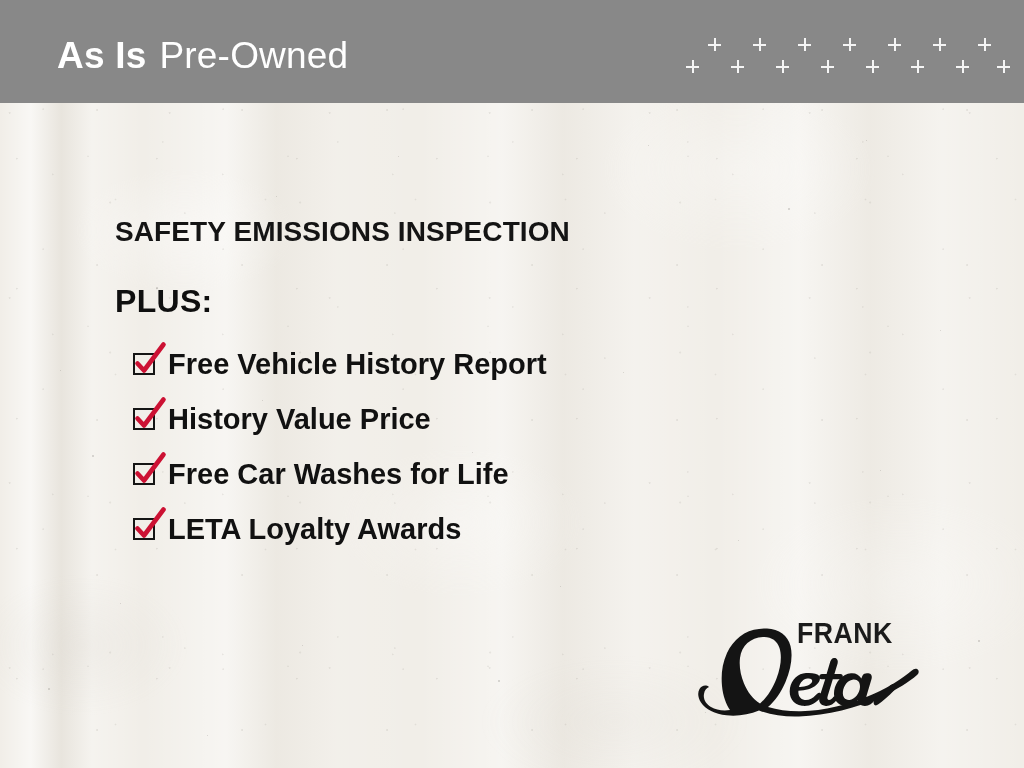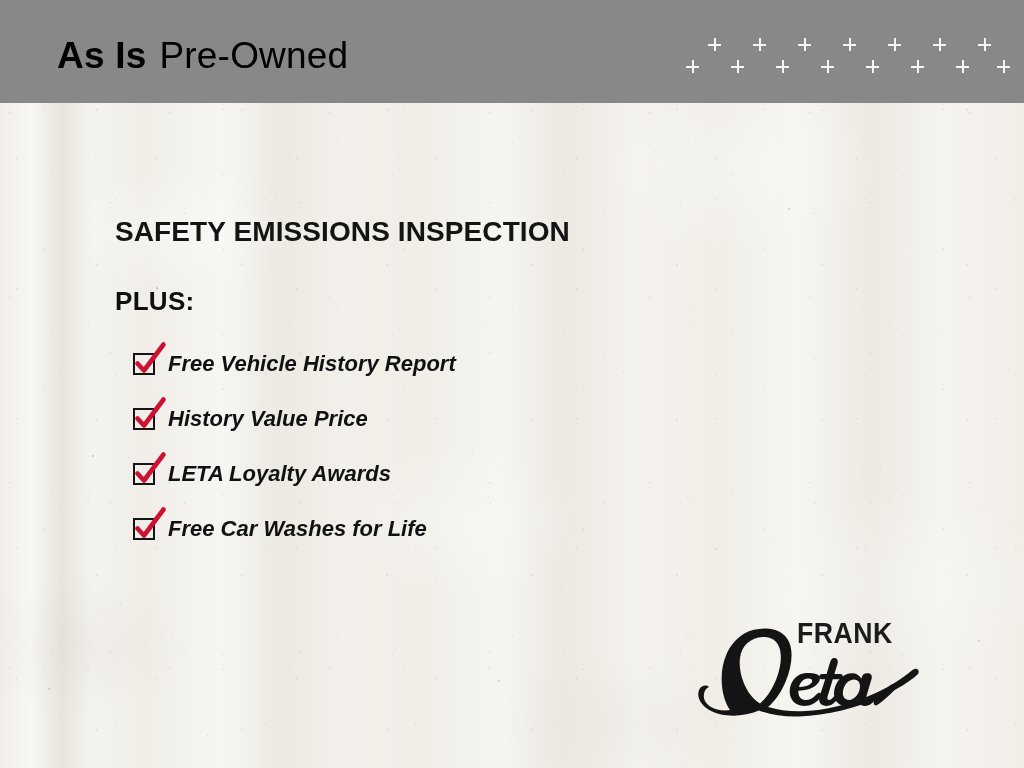--- a/index.html
+++ b/index.html
@@ -96,21 +96,21 @@
     top: 0;
     width: 1024px;
     height: 103px;
   }
   #header-title {
     position: absolute;
     left: 57px;
     top: 34px;
     font-size: 37px;
     line-height: 44px;
-    color: #000000;
+    color: #ffffff;
     white-space: nowrap;
     letter-spacing: 0.2px;
   }
   #header-title .t-strong {
     font-weight: bold;
   }
   #header-title .t-light {
     font-weight: normal;
     margin-left: 13px;
   }
@@ -161,21 +161,21 @@
     font-weight: 600;
     color: #141414;
     letter-spacing: 0.1px;
     white-space: nowrap;
   }
 
   #plus-label {
     position: absolute;
     left: 115px;
     top: 183px;
-    font-size: 26px;
+    font-size: 32px;
     line-height: 30px;
     font-weight: bold;
     color: #0f0f0f;
     letter-spacing: 0.3px;
     white-space: nowrap;
   }
 
   #benefits {
     position: absolute;
     left: 133px;
@@ -200,26 +200,25 @@
   .check-box .tick {
     position: absolute;
     left: -2px;
     top: -12px;
     width: 34px;
     height: 34px;
     overflow: visible;
   }
   .benefit-label {
     margin-left: 13px;
-    font-size: 22px;
+    font-size: 29px;
     line-height: 30px;
     font-weight: bold;
     color: #111111;
     white-space: nowrap;
-    font-style: italic;
   }
 
   
   #logo {
     position: absolute;
     left: 697px;
     top: 608px;
     width: 230px;
     height: 118px;
   }
@@ -325,29 +324,29 @@
             </svg>
           </div>
           <div class="benefit-label">History Value Price</div>
         </div>
         <div class="benefit-row">
           <div class="check-box">
             <svg class="tick" viewBox="0 0 34 34">
               <path d="M4.5 20.5 L11 27.5 L30.5 1.5" stroke="#cc1133" stroke-width="4.6" stroke-linecap="round" stroke-linejoin="round" fill="none"></path>
             </svg>
           </div>
-          <div class="benefit-label">LETA Loyalty Awards</div>
+          <div class="benefit-label">Free Car Washes for Life</div>
         </div>
         <div class="benefit-row">
           <div class="check-box">
             <svg class="tick" viewBox="0 0 34 34">
               <path d="M4.5 20.5 L11 27.5 L30.5 1.5" stroke="#cc1133" stroke-width="4.6" stroke-linecap="round" stroke-linejoin="round" fill="none"></path>
             </svg>
           </div>
-          <div class="benefit-label">Free Car Washes for Life</div>
+          <div class="benefit-label">LETA Loyalty Awards</div>
         </div>
       </div>
 
   </div>
 
   <div id="logo">
     <div id="logo-frank">FRANK</div>
     <svg id="logo-script" viewBox="0 0 230 100" aria-hidden="true">
 
       <path fill="#141414" d="M62 3 C48 4 36 14 30 27 C25 38 24 49 25 60 C26 70 29 78 33 84

